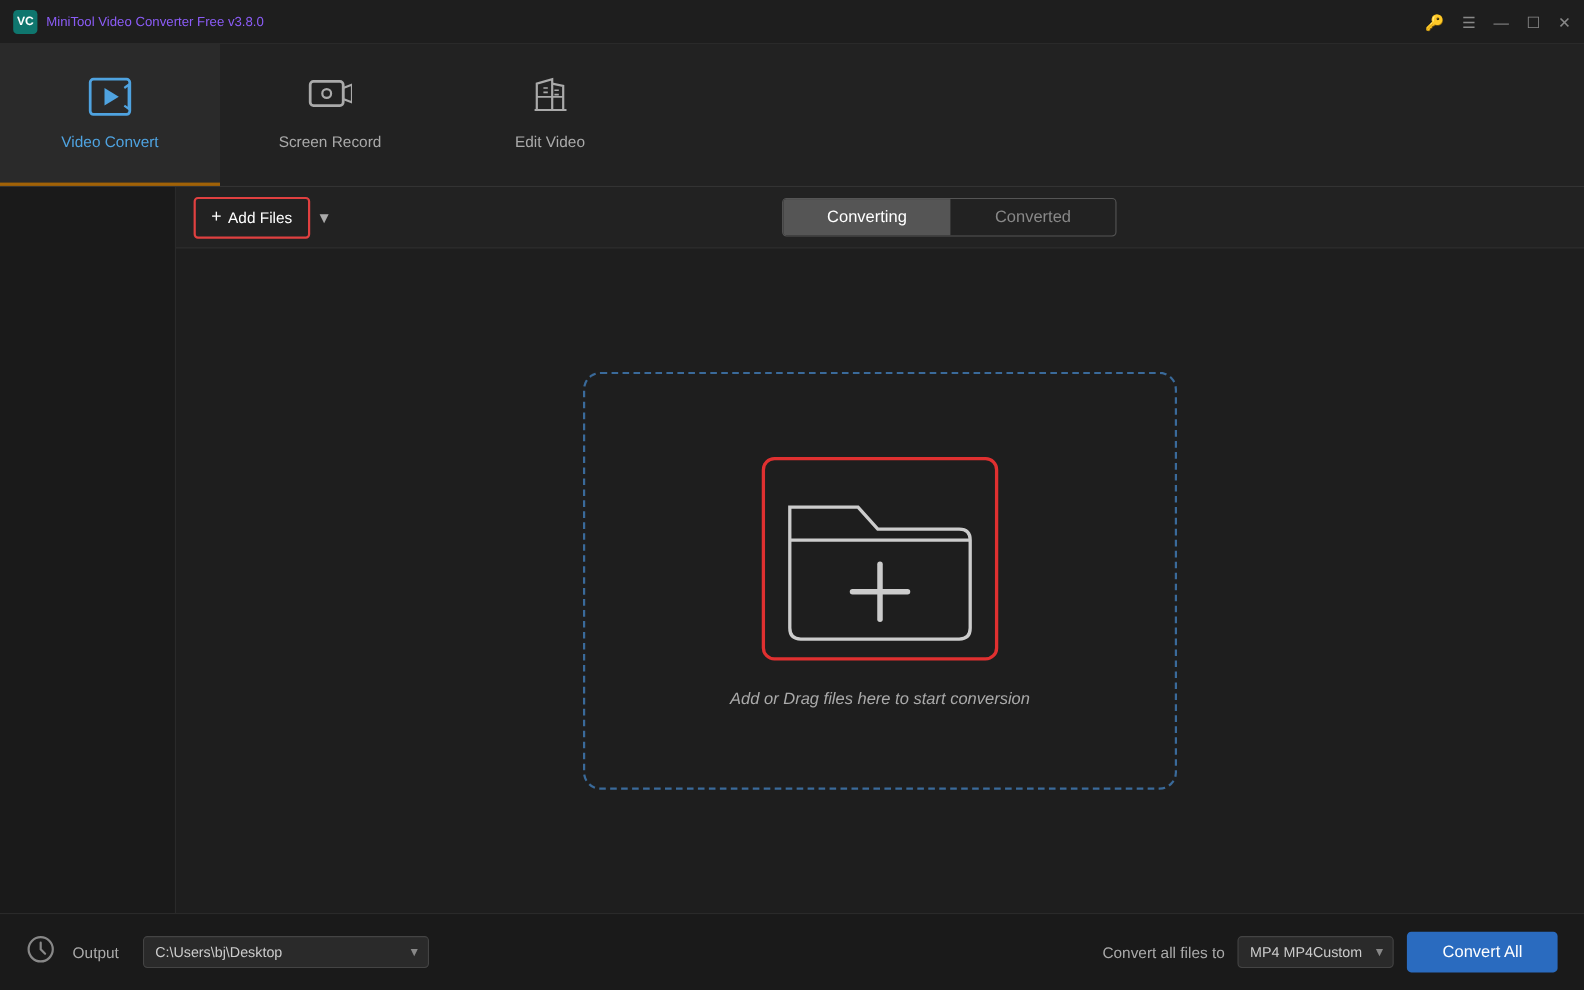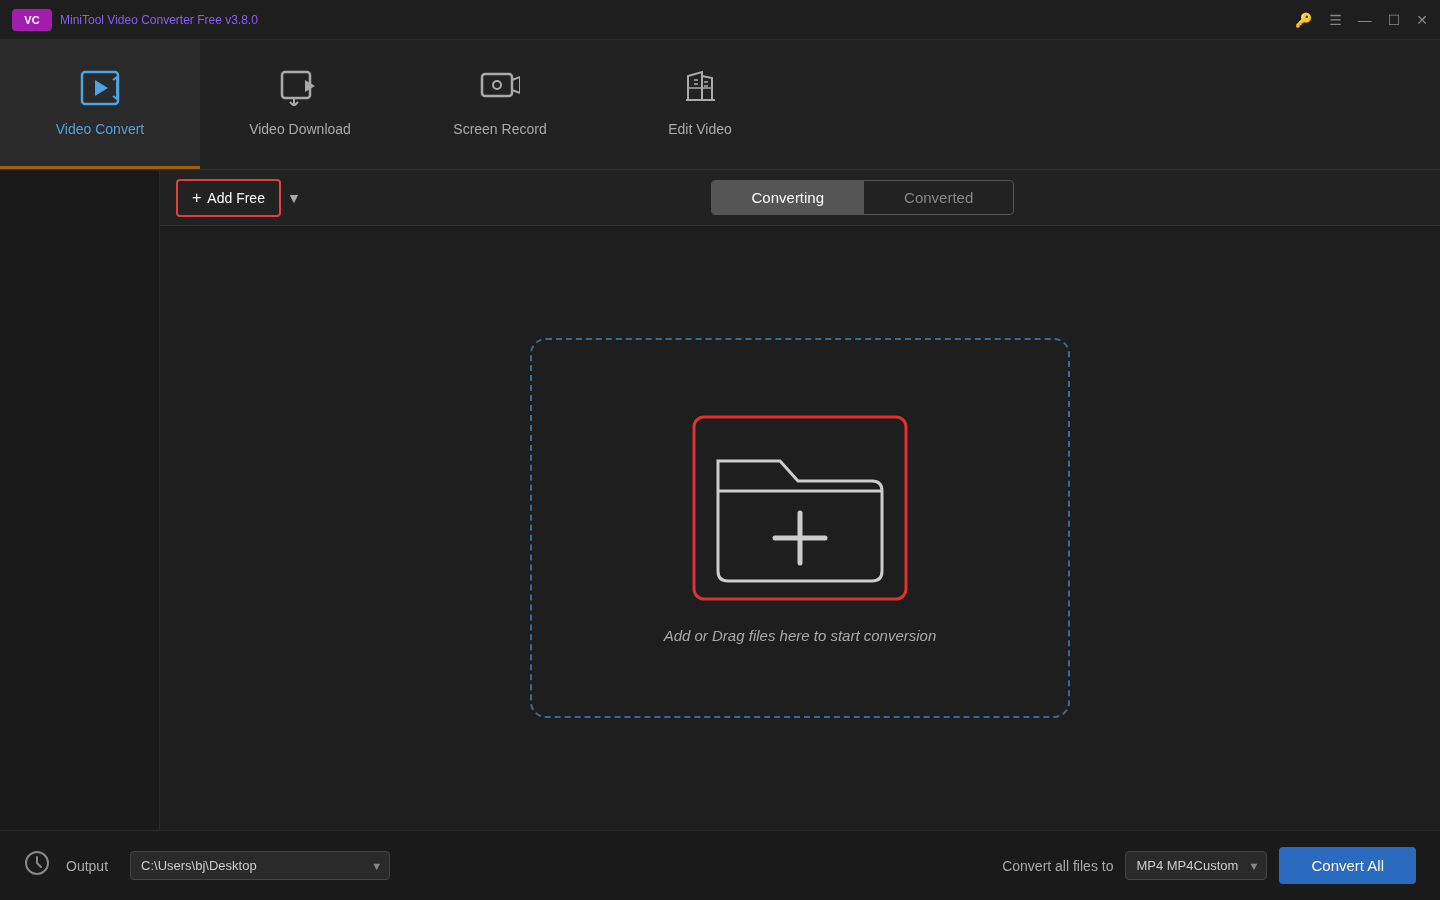--- a/index.html
+++ b/index.html
@@ -16,23 +16,23 @@
     
     .title-bar {
       display: flex;
       align-items: center;
       background: #1e1e1e;
       height: 40px;
       padding: 0 12px;
       border-bottom: 1px solid #2a2a2a;
     }
     .title-bar-logo {
-      width: 40px;
+      width: 22px;
       height: 22px;
-      background: #a21caf;
+      background: #0f766e;
       border-radius: 4px;
       display: flex;
       align-items: center;
       justify-content: center;
       font-size: 11px;
       font-weight: bold;
       color: white;
       margin-right: 8px;
       flex-shrink: 0;
     }
@@ -314,30 +314,20 @@
 <div class="nav-tabs">
   <div class="nav-tab active">
     <span class="nav-tab-icon">
       <svg width="40" height="36" viewBox="0 0 40 36" fill="none">
         <rect x="2" y="2" width="36" height="32" rx="3" stroke="#4fa3e0" stroke-width="2.5" fill="none"></rect>
         <polygon points="15,10 15,26 28,18" fill="#4fa3e0"></polygon>
         <path d="M33 10 L37 7 L37 29 L33 26" stroke="#4fa3e0" stroke-width="2" fill="none"></path>
       </svg>
     </span>
     <span class="nav-tab-label">Video Convert</span>
-  </div>
-  <div class="nav-tab">
-    <span class="nav-tab-icon">
-      <svg width="40" height="36" viewBox="0 0 40 36" fill="none">
-        <rect x="2" y="2" width="28" height="26" rx="3" stroke="#aaa" stroke-width="2.5" fill="none"></rect>
-        <polygon points="25,10 25,22 35,16" fill="#aaa"></polygon>
-        <path d="M14 28 L14 35 M10 32 L14 36 L18 32" stroke="#aaa" stroke-width="2" fill="none"></path>
-      </svg>
-    </span>
-    <span class="nav-tab-label">Video Download</span>
   </div>
   <div class="nav-tab">
     <span class="nav-tab-icon">
       <svg width="40" height="36" viewBox="0 0 40 36" fill="none">
         <rect x="2" y="4" width="30" height="22" rx="3" stroke="#aaa" stroke-width="2.5" fill="none"></rect>
         <polygon points="32,10 40,7 40,23 32,20" stroke="#aaa" stroke-width="2" fill="none"></polygon>
         <circle cx="17" cy="15" r="4" stroke="#aaa" stroke-width="2" fill="none"></circle>
       </svg>
     </span>
     <span class="nav-tab-label">Screen Record</span>
@@ -357,21 +347,21 @@
 </div>
 
 <div class="main-layout">
   <div class="sidebar"></div>
 
   <div class="content">
 
     <div class="toolbar">
       <button class="add-files-btn">
         <span class="add-files-plus">+</span>
-        <span>Add Free</span>
+        <span>Add Files</span>
       </button>
       <button class="dropdown-arrow">▼</button>
 
       <div class="tab-switcher">
         <button class="tab-switch-btn active">Converting</button>
         <button class="tab-switch-btn">Converted</button>
       </div>
     </div>
 
     <div class="drop-zone-wrapper">

